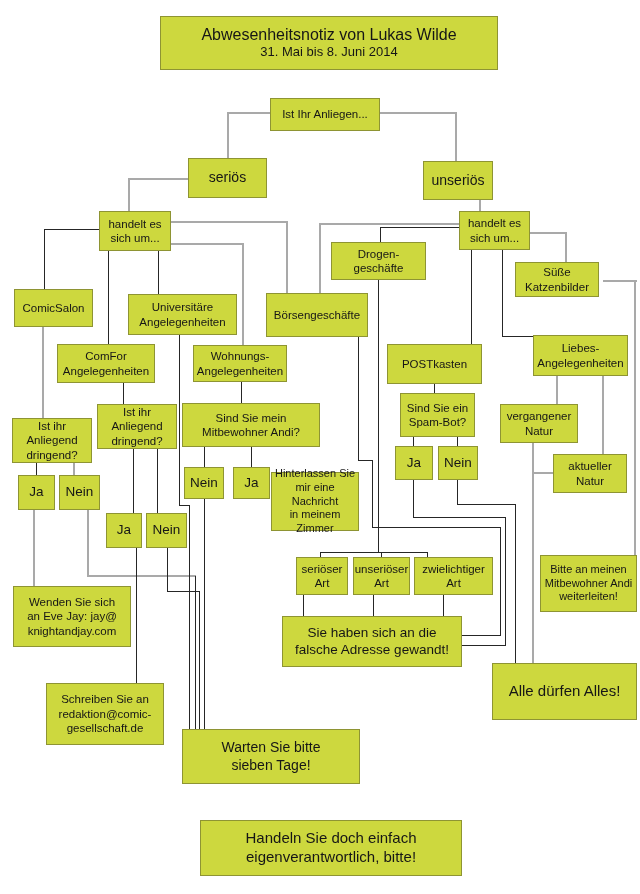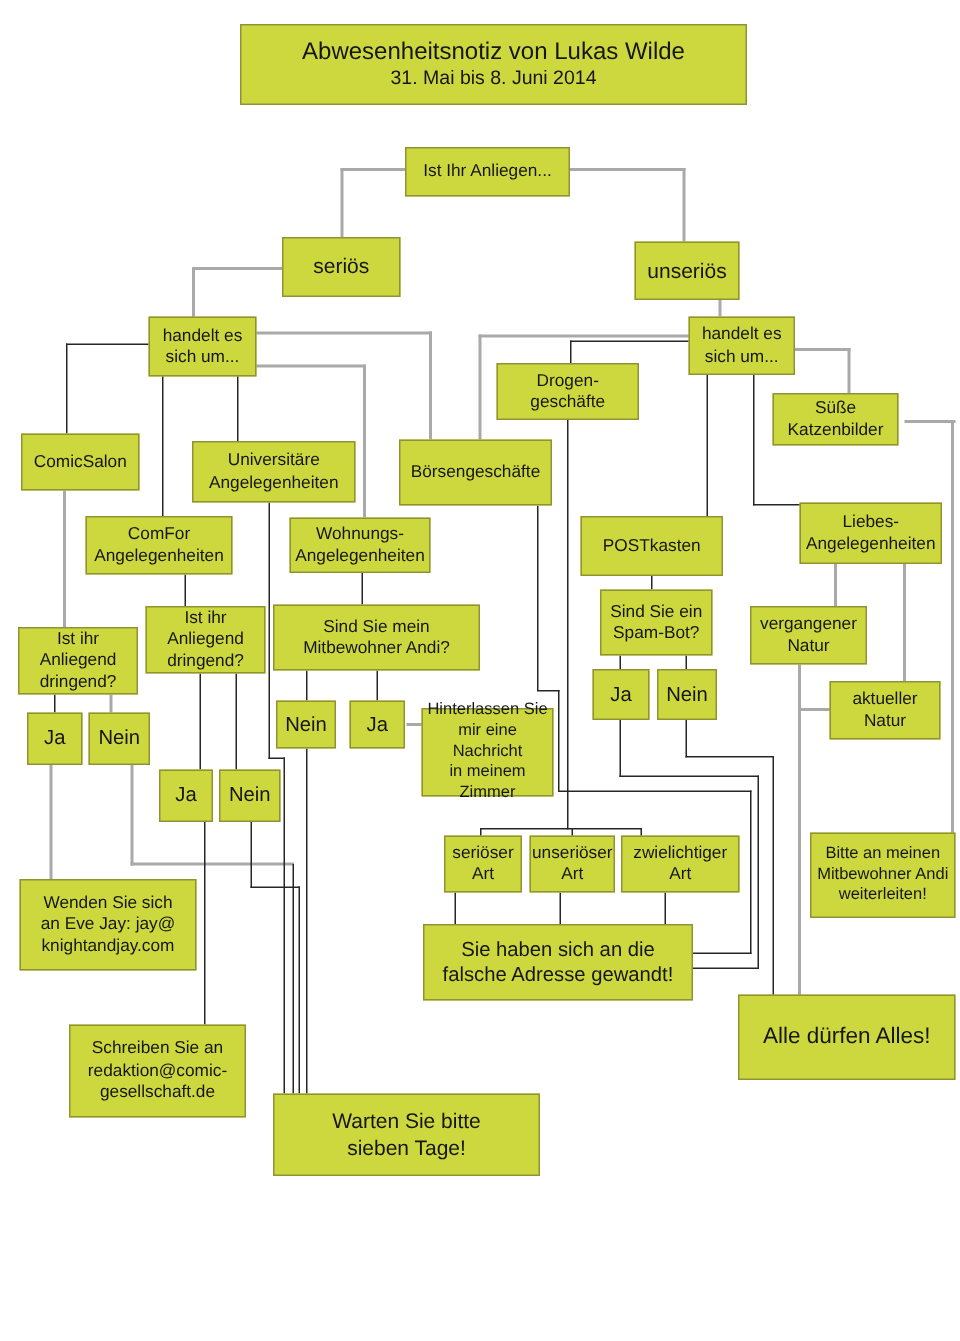--- a/index.html
+++ b/index.html
@@ -58,21 +58,21 @@
   <div class="node" style="left:97px;top:404px;width:80px;height:45px">Ist ihr Anliegend
 dringend?</div>
   <div class="node" style="left:182px;top:403px;width:138px;height:44px">Sind Sie mein
 Mitbewohner Andi?</div>
   <div class="node md" style="left:18px;top:475px;width:37px;height:35px">Ja</div>
   <div class="node md" style="left:59px;top:475px;width:41px;height:35px">Nein</div>
   <div class="node md" style="left:106px;top:513px;width:36px;height:35px">Ja</div>
   <div class="node md" style="left:146px;top:513px;width:41px;height:35px">Nein</div>
   <div class="node md" style="left:184px;top:467px;width:40px;height:32px">Nein</div>
   <div class="node md" style="left:233px;top:467px;width:37px;height:32px">Ja</div>
-  <div class="node sm" style="left:281px;top:472px;width:88px;height:59px">Hinterlassen Sie
+  <div class="node sm" style="left:271px;top:472px;width:88px;height:59px">Hinterlassen Sie
 mir eine Nachricht
 in meinem Zimmer</div>
   <div class="node" style="left:400px;top:393px;width:75px;height:44px">Sind Sie ein
 Spam-Bot?</div>
   <div class="node md" style="left:395px;top:446px;width:38px;height:34px">Ja</div>
   <div class="node md" style="left:438px;top:446px;width:40px;height:34px">Nein</div>
   <div class="node" style="left:500px;top:404px;width:78px;height:39px">vergangener
 Natur</div>
   <div class="node" style="left:553px;top:454px;width:74px;height:39px">aktueller
 Natur</div>
@@ -89,20 +89,22 @@
 weiterleiten!</div>
   <div class="node xl" style="left:492px;top:663px;width:145px;height:57px">Alle dürfen Alles!</div>
   <div class="node" style="left:46px;top:683px;width:118px;height:62px">Schreiben Sie an
 redaktion@comic-
 gesellschaft.de</div>
   <div class="node" style="left:13px;top:586px;width:118px;height:61px">Wenden Sie sich
 an Eve Jay: jay@
 knightandjay.com</div>
   <div class="node lg" style="left:182px;top:729px;width:178px;height:55px">Warten Sie bitte
 sieben Tage!</div>
+  <div class="node xl" style="left:200px;top:820px;width:262px;height:56px">Handeln Sie doch einfach
+eigenverantwortlich, bitte!</div>
 
 <div class="seg g" style="left: 227px; top: 112px; width: 45px; height: 2px;"></div>
     <div class="seg g" style="left: 227px; top: 112px; width: 2px; height: 46px;"></div>
     <div class="seg g" style="left: 378px; top: 112px; width: 79px; height: 2px;"></div>
     <div class="seg g" style="left: 455px; top: 112px; width: 2px; height: 49px;"></div>
     <div class="seg g" style="left: 128px; top: 178px; width: 62px; height: 2px;"></div>
     <div class="seg g" style="left: 128px; top: 178px; width: 2px; height: 34px;"></div>
     <div class="seg g" style="left: 479px; top: 199px; width: 2px; height: 12px;"></div>
     <div class="seg g" style="left: 170px; top: 243px; width: 74px; height: 2px;"></div>
     <div class="seg g" style="left: 242px; top: 243px; width: 2px; height: 102px;"></div>

